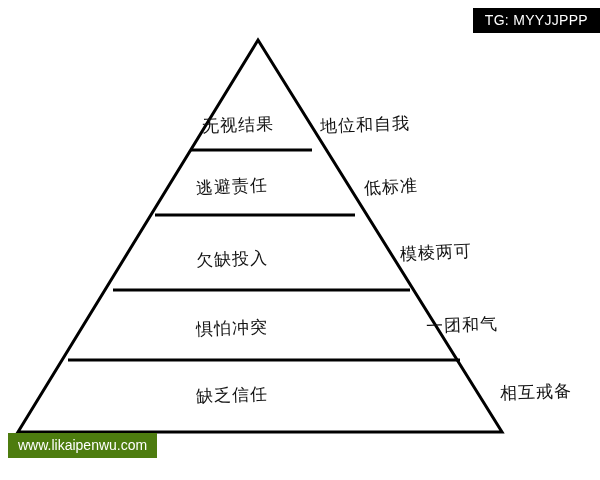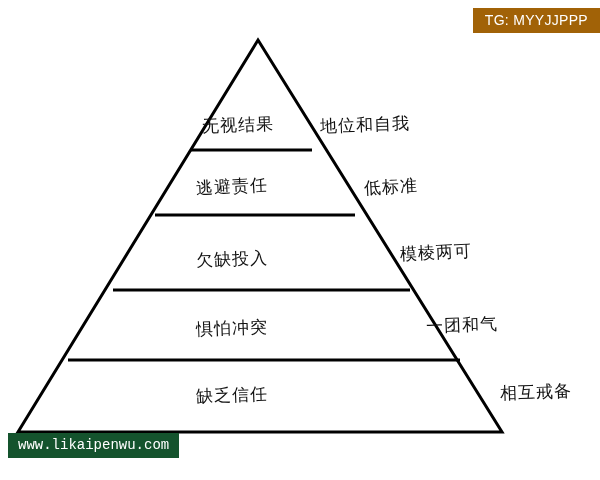--- a/index.html
+++ b/index.html
@@ -18,38 +18,38 @@
     position: absolute;
     left: 0;
     top: 0;
     width: 600px;
     height: 480px;
   }
   .tg-badge {
     position: absolute;
     right: 0px;
     top: 8px;
-    background: #a16207;
+    background: #000000;
     color: #ffffff;
     font-size: 14px;
     letter-spacing: 0.3px;
     padding: 5px 12px 6px 12px;
     font-family: "Liberation Sans", sans-serif;
     line-height: 1;
     white-space: nowrap;
   }
   .watermark {
     position: absolute;
     left: 8px;
     bottom: 22px;
-    background: #14532d;
+    background: #4d7c0f;
     color: #ffffff;
     font-size: 14px;
     padding: 5px 10px 6px 10px;
-    font-family: Liberation Mono, monospace;
+    font-family: Liberation Sans, sans-serif;
     line-height: 1;
     white-space: nowrap;
   }
   .pyr-label {
     position: absolute;
     font-family: "DejaVu Sans", sans-serif;
     font-size: 17px;
     color: #111111;
     white-space: nowrap;
     letter-spacing: 1px;

